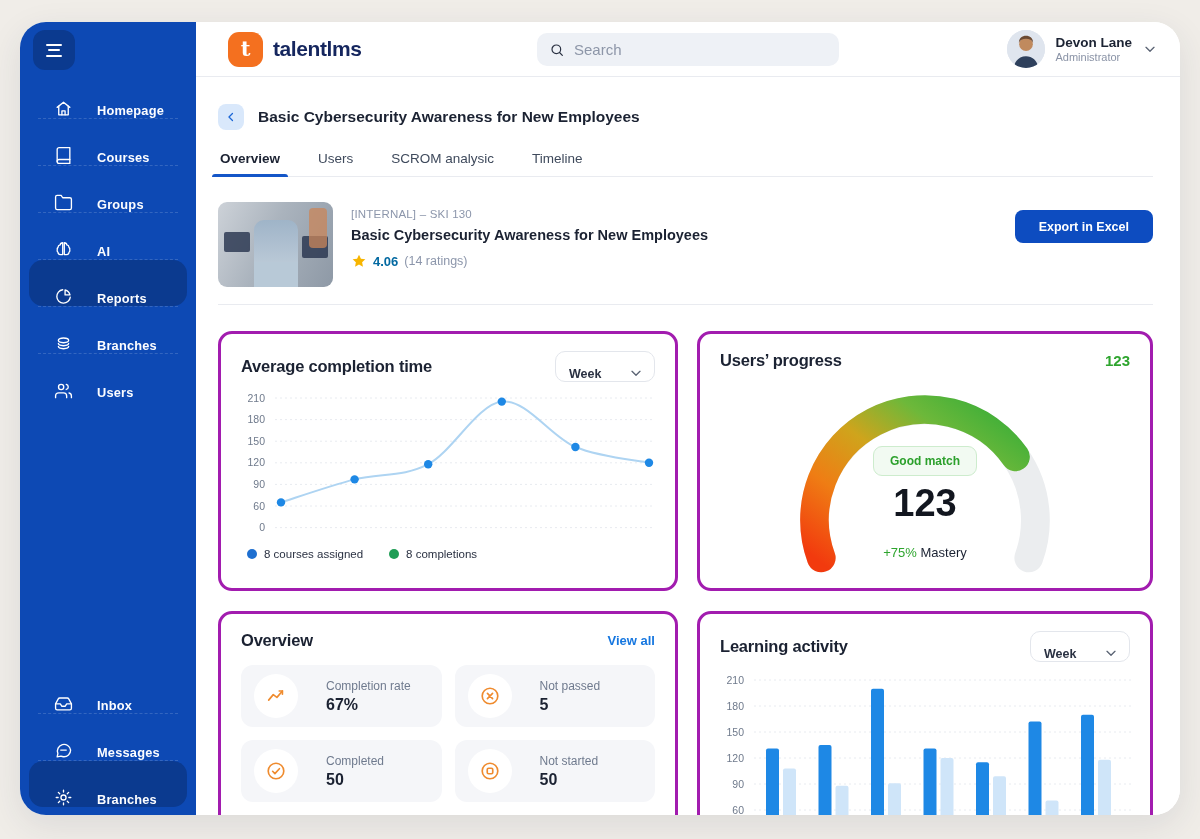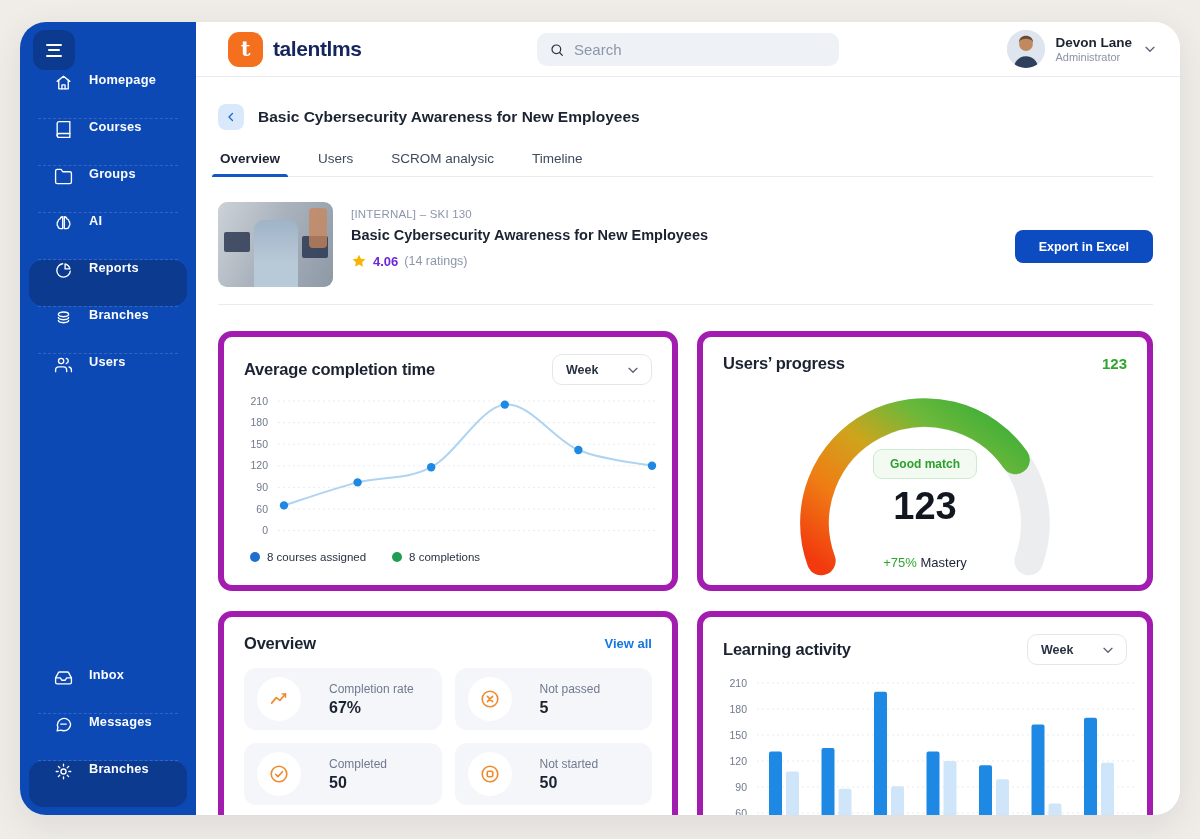--- a/index.html
+++ b/index.html
@@ -9,21 +9,21 @@
             border-radius:26px; box-shadow:0 10px 34px rgba(40,50,80,.10); overflow:hidden; display:flex; }
 
   
   .sidebar { width:176px; flex:0 0 176px; background:#0d49b4; color:#fff; display:flex; flex-direction:column; padding-top:8px; }
   .hamburger { width:42px; height:40px; margin-left:13px; border:none; background:#0b3a8f; border-radius:12px;
                display:flex; flex-direction:column; justify-content:center; align-items:center; gap:3.5px; cursor:pointer; }
   .hamburger span { display:block; height:2px; border-radius:2px; background:#fff; }
   .hamburger span:nth-child(1){ width:16px; } .hamburger span:nth-child(2){ width:12px; } .hamburger span:nth-child(3){ width:16px; }
   .nav { display:flex; flex-direction:column; margin-top:2px; }
   .nav-bottom { margin-top:auto; margin-bottom:8px; }
-  .nav-item { position:relative; height:46px; margin:0 9px; display:flex; align-items:flex-start; gap:16px; padding-left:24px;
+  .nav-item { position:relative; height:46px; margin:0 9px; display:flex; align-items:flex-end; gap:24px; padding-left:24px;
               border-radius:14px; cursor:pointer; }
   .nav-item.active { background:#0b3a8f; }
   .nav-item .nicon { width:20px; height:20px; display:flex; align-items:center; justify-content:center; color:#fff; }
   .nav-item .nicon svg { width:19px; height:19px; stroke:#fff; fill:none; stroke-width:1.7; stroke-linecap:round; stroke-linejoin:round; }
   .nav-label { font-size:12.8px; font-weight:600; letter-spacing:.2px; color:#fcfdff; }
   .nav-div { border-top:1px dashed rgba(255,255,255,.16); margin:0 18px; }
 
   
   .main { flex:1; display:flex; flex-direction:column; background:#fff; min-width:0; }
   .topbar { height:55px; flex:0 0 55px; border-bottom:1px solid #e9ebf0; display:flex; align-items:center; position:relative; }
@@ -61,47 +61,47 @@
   .thumb::before { content:""; position:absolute; left:36px; top:18px; width:44px; height:70px; border-radius:10px 10px 0 0;
                    background:linear-gradient(180deg,#9fb4c8 0%,#b9c8d6 60%,#d2691e22 100%); box-shadow:inset 0 -28px 0 #b8c9d7; }
   .thumb::after { content:""; position:absolute; right:6px; top:6px; width:18px; height:40px; border-radius:4px; background:#c9855a; opacity:.75; }
   .thumb .screen { position:absolute; left:6px; top:30px; width:26px; height:20px; background:#26324c; border-radius:2px; opacity:.8; }
   .thumb .screen2 { left:84px; top:34px; width:26px; height:22px; }
   .course-meta { margin-left:18px; padding-top:6px; }
   .course-code { font-size:11.5px; color:#8c96ab; letter-spacing:.2px; }
   .course-title { font-size:14.5px; font-weight:700; color:#1b2232; margin-top:7px; }
   .rating { display:flex; align-items:center; gap:6px; margin-top:10px; }
   .rating svg { width:16px; height:16px; }
-  .rating-val { font-size:13px; font-weight:700; color:#6d28d9; }
+  .rating-val { font-size:13px; font-weight:700; color:#0369a1; }
   .rating-note { font-size:12.5px; color:#8c96ab; }
-  .export-btn { margin-left:auto; margin-top:28px; height:33px; padding:0 24px; background:#0d4cc0; color:#fff; border:none;
+  .export-btn { margin-left:auto; margin-top:8px; height:33px; padding:0 24px; background:#0d4cc0; color:#fff; border:none;
                 border-radius:8px; font-size:12.5px; font-weight:700; cursor:pointer; font-family:"Liberation Sans", sans-serif; }
   .sect-div { border:none; border-top:1px solid #e9ebf0; margin-top:17px; }
 
   .grid { margin-top:26px; display:grid; grid-template-columns:460px 456px; grid-template-rows:260px 330px; gap:20px 19px; }
-  .card { background:#fff; border:6px solid #a21caf; border-radius:14px; padding:17px 20px; position:relative; overflow:hidden; }
+  .card { background:#fff; border:3px solid #a21caf; border-radius:14px; padding:17px 20px; position:relative; overflow:hidden; }
   .card-head { display:flex; align-items:center; justify-content:space-between; }
   .card-title { font-size:16.5px; font-weight:700; color:#1b2232; letter-spacing:-.2px; }
-  .select { display:flex; align-items:center; justify-content:space-between; width:100px; height:31px; border:1px solid #e3e6ec;
+  .select { display:flex; align-items:flex-end; justify-content:space-between; width:100px; height:31px; border:1px solid #e3e6ec;
             border-radius:10px; padding:0 10px 0 13px; cursor:pointer; background:#fff; }
   .select span { font-size:12.5px; font-weight:600; color:#2a3142; }
   .link { font-size:13px; font-weight:700; color:#1677e0; cursor:pointer; }
 
   .legend { display:flex; gap:26px; margin-top:6px; padding-left:6px; }
   .legend-item { display:flex; align-items:center; gap:7px; }
   .legend-dot { width:10px; height:10px; border-radius:50%; }
   .legend-label { font-size:11.5px; color:#2a3142; }
 
   
   .gauge-total { font-size:15px; font-weight:700; color:#2ea52e; }
   .gauge-wrap { display:flex; justify-content:center; margin-top:6px; }
   .badge { position:absolute; left:50%; transform:translateX(-50%); top:112px; background:#f2faf2; border:1px solid #cdeccd;
            color:#2ca02c; font-size:12px; font-weight:700; padding:7px 16px; border-radius:9px; }
   .gauge-value { position:absolute; left:50%; transform:translateX(-50%); top:148px; font-size:38px; font-weight:700; color:#12161f; }
-  .mastery { position:absolute; left:50%; transform:translateX(-50%); bottom:15px; font-size:13px; color:#1b2232; white-space:nowrap; }
+  .mastery { position:absolute; left:50%; transform:translateX(-50%); bottom:28px; font-size:13px; color:#1b2232; white-space:nowrap; }
   .mastery .pct { color:#2ea52e; }
 
   
   .stats { margin-top:15px; display:grid; grid-template-columns:1fr 1fr; gap:13px; }
   .stat { background:#f5f6f9; border-radius:12px; height:62px; display:flex; align-items:center; gap:28px; padding-left:13px; }
   .stat-ic { width:44px; height:44px; border-radius:50%; background:#fff; display:flex; align-items:center; justify-content:center; flex:0 0 44px; }
   .stat-ic svg { width:22px; height:22px; stroke:#ef8b2e; fill:none; stroke-width:1.8; stroke-linecap:round; stroke-linejoin:round; }
   .stat-label { font-size:12px; color:#6f7a8e; }
   .stat-value { font-size:16px; font-weight:700; color:#1b2232; margin-top:3px; }
 

